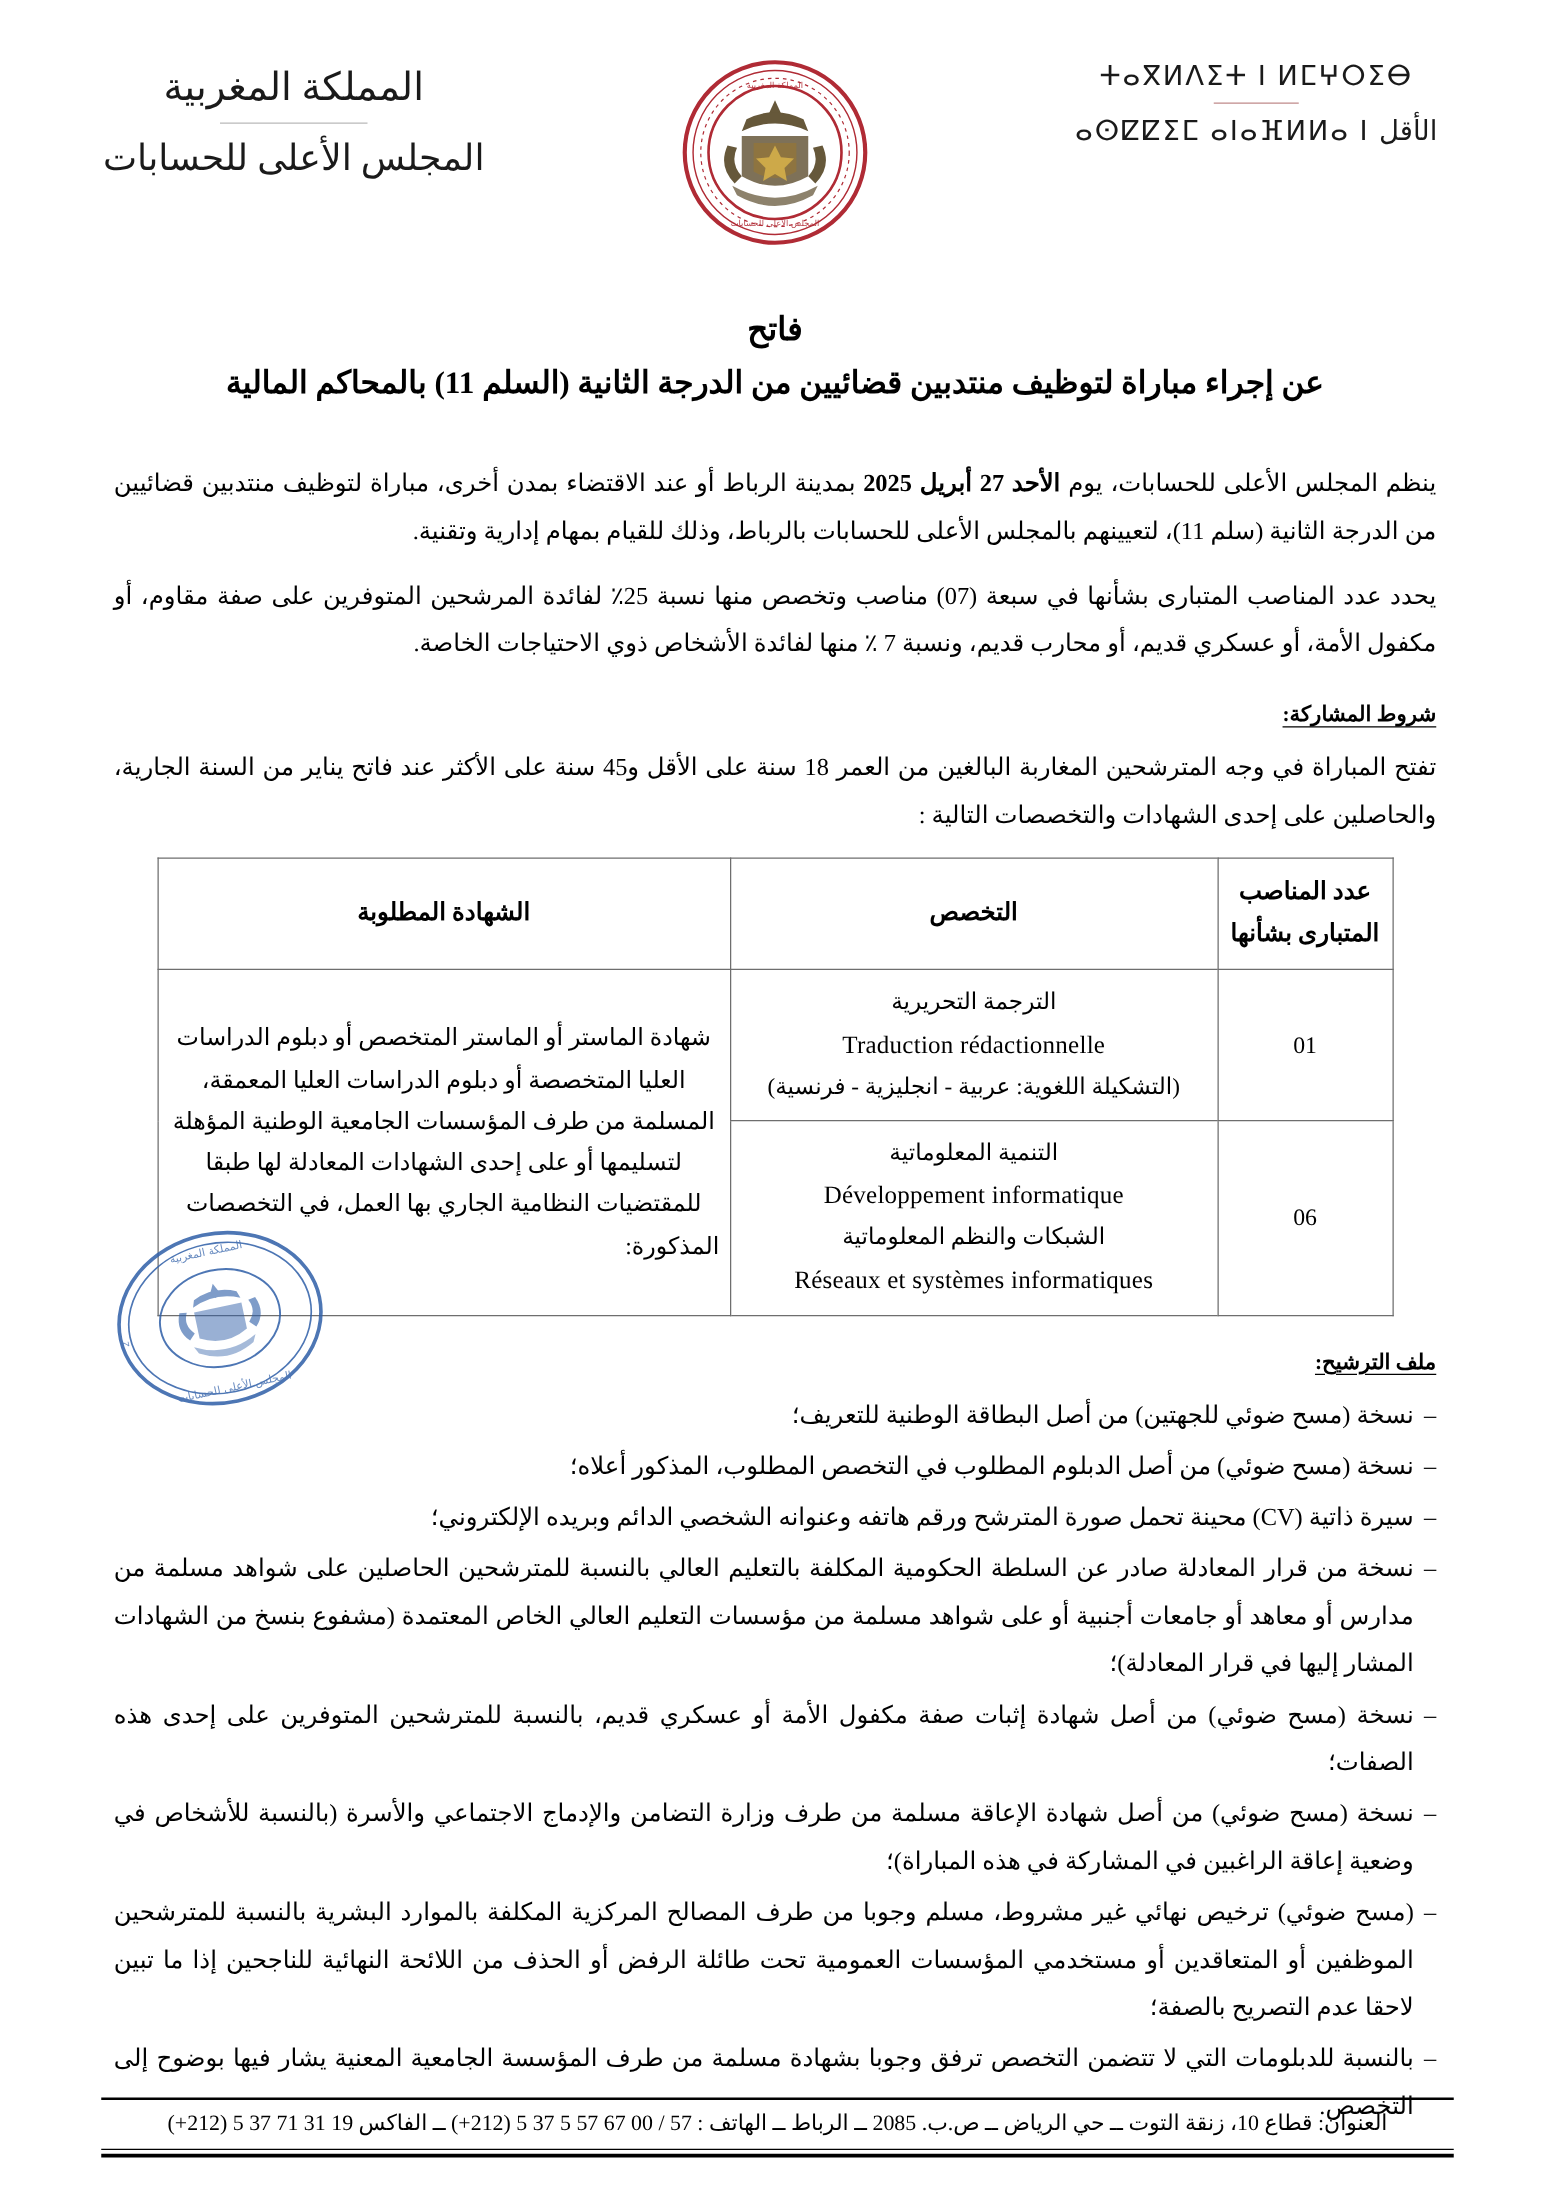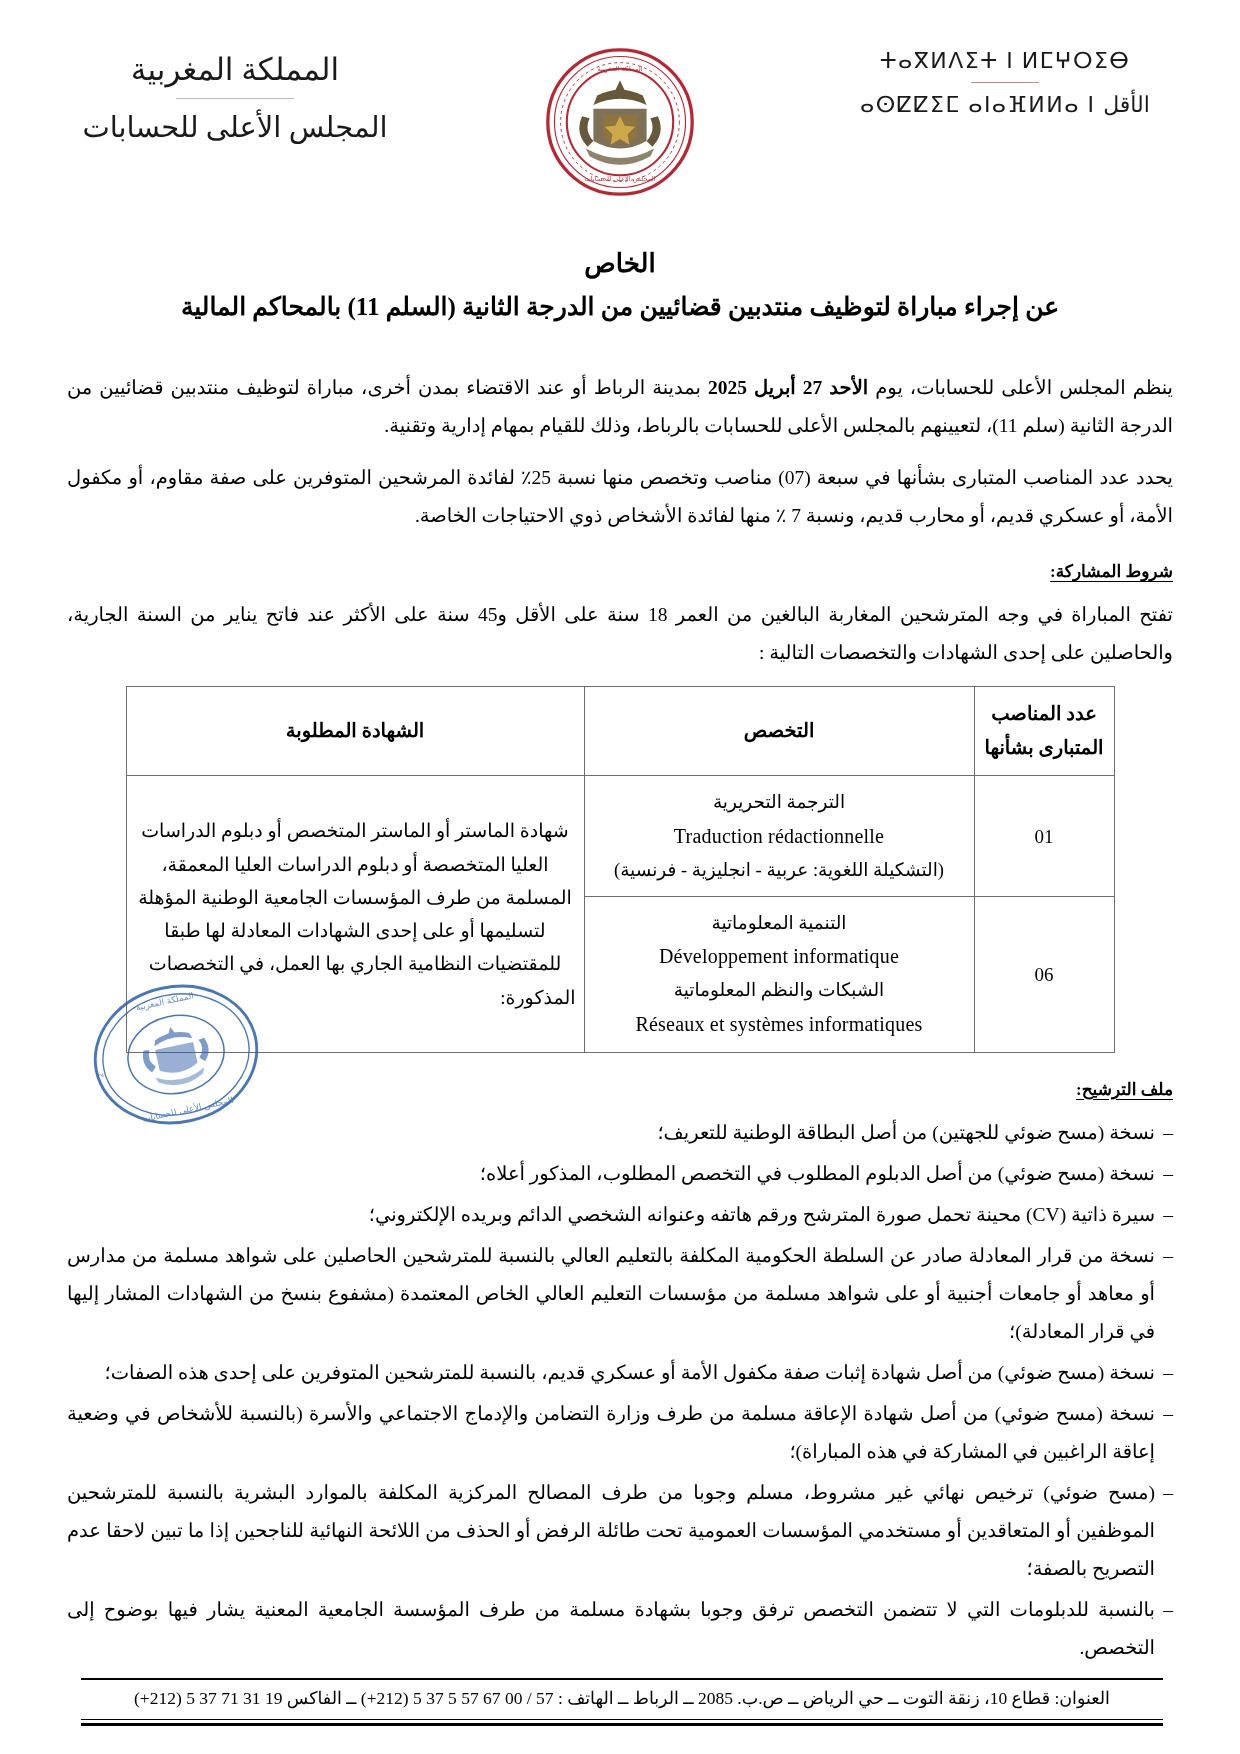--- a/index.html
+++ b/index.html
@@ -106,21 +106,21 @@
     font-size: 25px;
     font-weight: bold;
     line-height: 1.6;
     margin-top: 4px;
     padding: 0 96px;
   }
 
   
   .content {
     direction: rtl;
-    padding: 0 67px;
+    padding: 0 91px;
     box-sizing: border-box;
     margin-top: 42px;
   }
   p.para {
     font-size: 19.5px;
     line-height: 1.95;
     text-align: justify;
     text-align-last: right;
     margin: 0 0 14px 0;
   }
@@ -284,21 +284,21 @@
         <path d="M44 108 q36 20 72 0 l-4 8 q-32 18 -64 0 z" opacity="0.75"></path>
       </g>
       <g fill="#b02b35" opacity="0.9">
         <text x="80" y="26" font-size="7" text-anchor="middle" font-family="'DejaVu Sans',sans-serif">المملكة المغربية</text>
         <text x="80" y="142" font-size="7" text-anchor="middle" font-family="'DejaVu Sans',sans-serif">المجلس الأعلى للحسابات</text>
       </g>
     </svg>
   </div>
 
   <div class="title-block">
-    <div class="title-main">الخاص</div>
+    <div class="title-main">فاتح</div>
     <div class="title-sub">عن إجراء مباراة لتوظيف منتدبين قضائيين من الدرجة الثانية (السلم 11) بالمحاكم المالية</div>
   </div>
 
   <div class="content">
 
     <p class="para"><span>ينظم المجلس الأعلى للحسابات، يوم </span><span class="b">الأحد 27 أبريل 2025</span><span> بمدينة الرباط أو عند الاقتضاء بمدن أخرى، مباراة لتوظيف منتدبين قضائيين من الدرجة الثانية (سلم 11)، لتعيينهم بالمجلس الأعلى للحسابات بالرباط، وذلك للقيام بمهام إدارية وتقنية.</span></p>
 
     <p class="para">يحدد عدد المناصب المتبارى بشأنها في سبعة (07) مناصب وتخصص منها نسبة 25٪ لفائدة المرشحين المتوفرين على صفة مقاوم، أو مكفول الأمة، أو عسكري قديم، أو محارب قديم، ونسبة 7 ٪ منها لفائدة الأشخاص ذوي الاحتياجات الخاصة.</p>
 
     <h3 class="section-head">شروط المشاركة:</h3>

